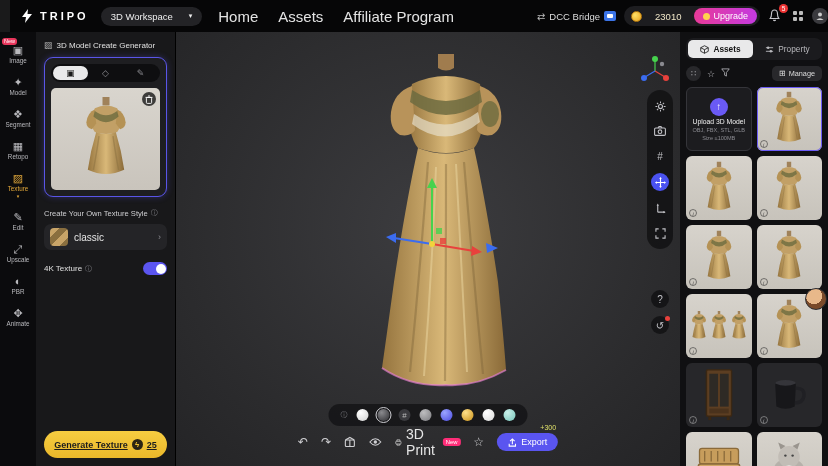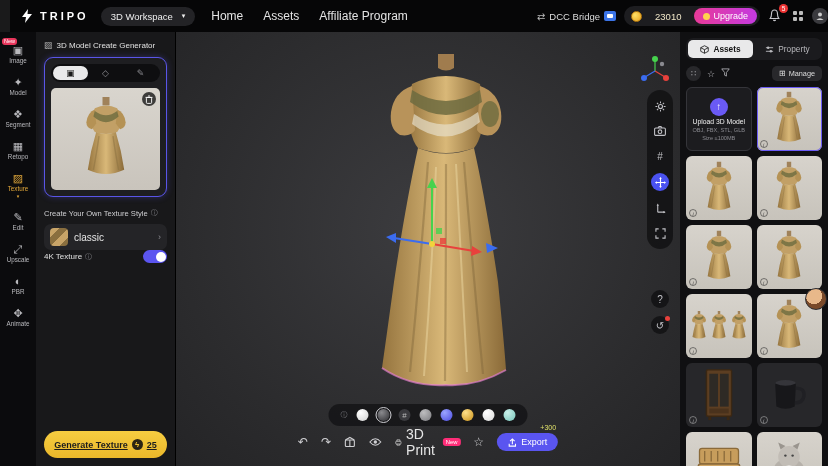--- a/index.html
+++ b/index.html
@@ -7,22 +7,22 @@
     font-family:"Liberation Sans", sans-serif; color:#ddd; }
 
   
   .topbar { position:absolute; left:10px; top:0; width:828px; height:32px; background:#060607;
     display:flex; align-items:center; justify-content:space-between; padding:0 10px; z-index:50; }
   .tb-left { display:flex; align-items:center; gap:12px; }
   .logo-wrap { display:flex; align-items:center; gap:6px; }
   .logo-bolt { width:14px; height:14px; }
   .logo-text { font-size:11px; font-weight:bold; letter-spacing:3px; color:#fff; }
   .ws-pill { background:#232326; border-radius:13px; padding:4px 10px; font-size:9.5px; color:#eee;
-    display:flex; align-items:center; gap:9px; cursor:pointer; }
-  .nav-item { font-size:12px; color:#e3e3e3; padding:0 4px; cursor:pointer; }
+    display:flex; align-items:center; gap:16px; cursor:pointer; }
+  .nav-item { font-size:15px; color:#e3e3e3; padding:0 4px; cursor:pointer; }
   .tb-right { display:flex; align-items:center; gap:8px; }
   .dcc { display:flex; align-items:center; gap:4px; font-size:9.5px; color:#ddd; }
   .dcc-badge { width:12px; height:10px; background:#3b74e8; border-radius:2px; display:inline-flex;
     align-items:center; justify-content:center; }
   .dcc-badge span { display:block; width:6px; height:4px; background:#fff; border-radius:1px; }
   .credit-cap { display:flex; align-items:center; gap:13px; background:#1d1d20; border-radius:13px;
     padding:2px 3px 2px 7px; }
   .coin { width:11px; height:11px; border-radius:50%; background:radial-gradient(circle at 35% 35%, #ffe066, #e8a21c);
     border:1px solid #b87c10; }
   .credit-num { font-size:9.5px; color:#f0e6c8; }
@@ -63,21 +63,21 @@
   .trash-btn { position:absolute; top:4px; right:4px; width:14px; height:14px; border-radius:50%;
     background:rgba(10,10,10,.75); display:flex; align-items:center; justify-content:center; cursor:pointer; }
   .lp-section { margin-top:11px; font-size:7.6px; color:#cfcfd2; display:flex; align-items:center; gap:3px; }
   .info-i { font-size:7px; color:#808086; }
   .style-row { margin-top:6px; background:#242427; border-radius:7px; padding:4px 6px; display:flex;
     align-items:center; gap:6px; cursor:pointer; }
   .style-thumb { width:18px; height:18px; border-radius:4px;
     background:linear-gradient(135deg,#c8a468 0 25%,#8a6f3f 0 50%,#c8a468 0 75%,#8a6f3f 0); }
   .style-name { flex:1; font-size:10px; color:#e5e5e5; }
   .chev { color:#8a8a90; font-size:9px; }
-  .row-4k { display:flex; align-items:center; }
+  .row-4k { margin-top:12px; display:flex; align-items:center; }
   .row-4k .lab { font-size:8px; color:#e0e0e0; display:flex; gap:3px; align-items:center; flex:1; }
   .toggle { width:24px; height:13px; border-radius:7px; background:#5b55f0; position:relative; cursor:pointer; }
   .toggle .knob { position:absolute; top:1.5px; right:1.5px; width:10px; height:10px; border-radius:50%; background:#fff; }
   .gen-btn { margin-top:auto; height:27px; border-radius:15px; background:linear-gradient(#f6cd41,#eab72a);
     color:#1d1d1d; font-size:9px; font-weight:bold; display:flex; align-items:center; justify-content:center;
     gap:4px; cursor:pointer;text-decoration:underline; }
   .gen-coin { width:11px; height:11px; border-radius:50%; background:#2b2414; color:#f2c230; font-size:8px;
     display:flex; align-items:center; justify-content:center; }
 
   

